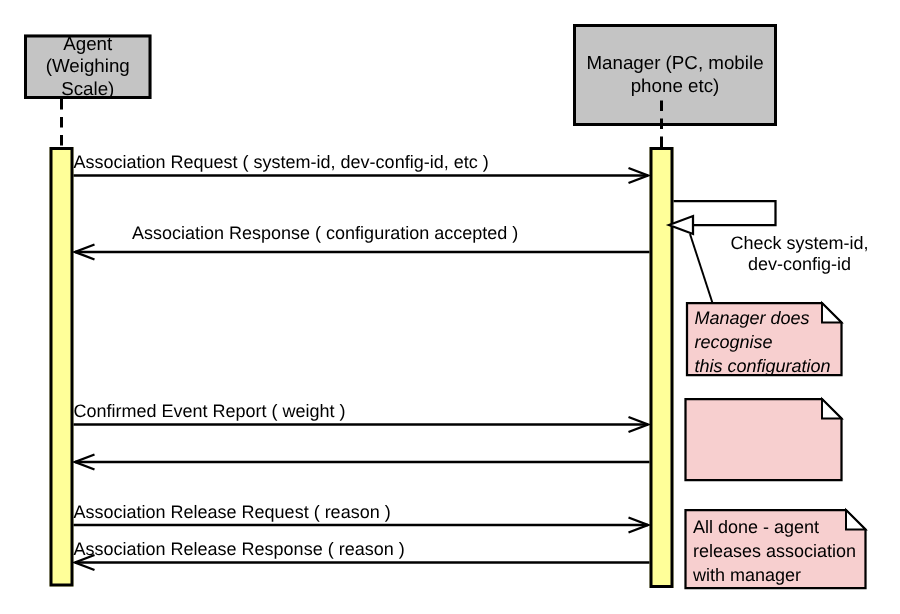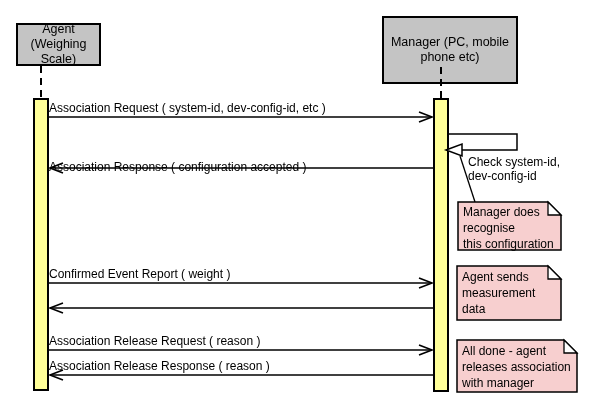--- a/index.html
+++ b/index.html
@@ -36,21 +36,21 @@
   .self-rect{fill:#ffffff;stroke:var(--line,#000);stroke-width:1.5;}
   .open-tri{fill:#ffffff;stroke:var(--line,#000);stroke-width:1.5;}
   .note-body{fill:var(--note-fill,#f7cfcf);stroke:var(--line,#000);stroke-width:1.5;}
   .note-fold{fill:#ffffff;stroke:var(--line,#000);stroke-width:1.3;}
   .connector{stroke:var(--line,#000);stroke-width:1.3;}
   .msg-label{
     position:absolute;left:49px;width:384px;text-align:left;
     font-size:12px;line-height:14px;height:14px;white-space:nowrap;
   }
   .self-label{
-    position:absolute;left:468px;width:130px;text-align:left;
+    position:absolute;left:468px;width:130px;text-align:center;
     font-size:12px;line-height:14px;white-space:pre-line;
   }
   .note-text{
     position:absolute;font-size:12px;line-height:16px;white-space:pre-line;
   }
 </style>
 </head>
 <body>
 
 <div class="canvas">
@@ -115,30 +115,27 @@
       <path class="note-fold" d="M564,340 V353 H577 Z"></path>
     </g>
 
     <g>
       <line class="msg-line" x1="50" y1="375" x2="433" y2="375"></line>
       <polyline class="arrow-head" points="63,370 50,375 63,380"></polyline>
     </g>
   </svg>
 
   <div class="msg-label" style="top:101px;">Association Request ( system-id, dev-config-id, etc )</div>
-  <div class="msg-label" style="top:160px;">Association Response ( configuration accepted )</div>
+  <div class="msg-label" style="top:148px;margin-left:39px;">Association Response ( configuration accepted )</div>
   <div class="self-label" style="top:155px;">Check system-id,
 dev-config-id</div>
   <div class="msg-label" style="top:267px;">Confirmed Event Report ( weight )</div>
   <div class="msg-label" style="top:334px;">Association Release Request ( reason )</div>
   <div class="msg-label" style="top:359px;">Association Release Response ( reason )</div>
 
-  <div class="note-text" style="left:463px;top:204px;width:96px;">Manager does
+  <div class="note-text" style="left:463px;top:204px;width:96px;font-style:italic;">Manager does
 recognise
 this configuration</div>
-  <div class="note-text" style="left:462px;top:269px;width:97px;">Agent sends
-measurement
-data</div>
   <div class="note-text" style="left:462px;top:343px;width:113px;">All done - agent
 releases association
 with manager</div>
 
 </div>
 
 </body></html>

